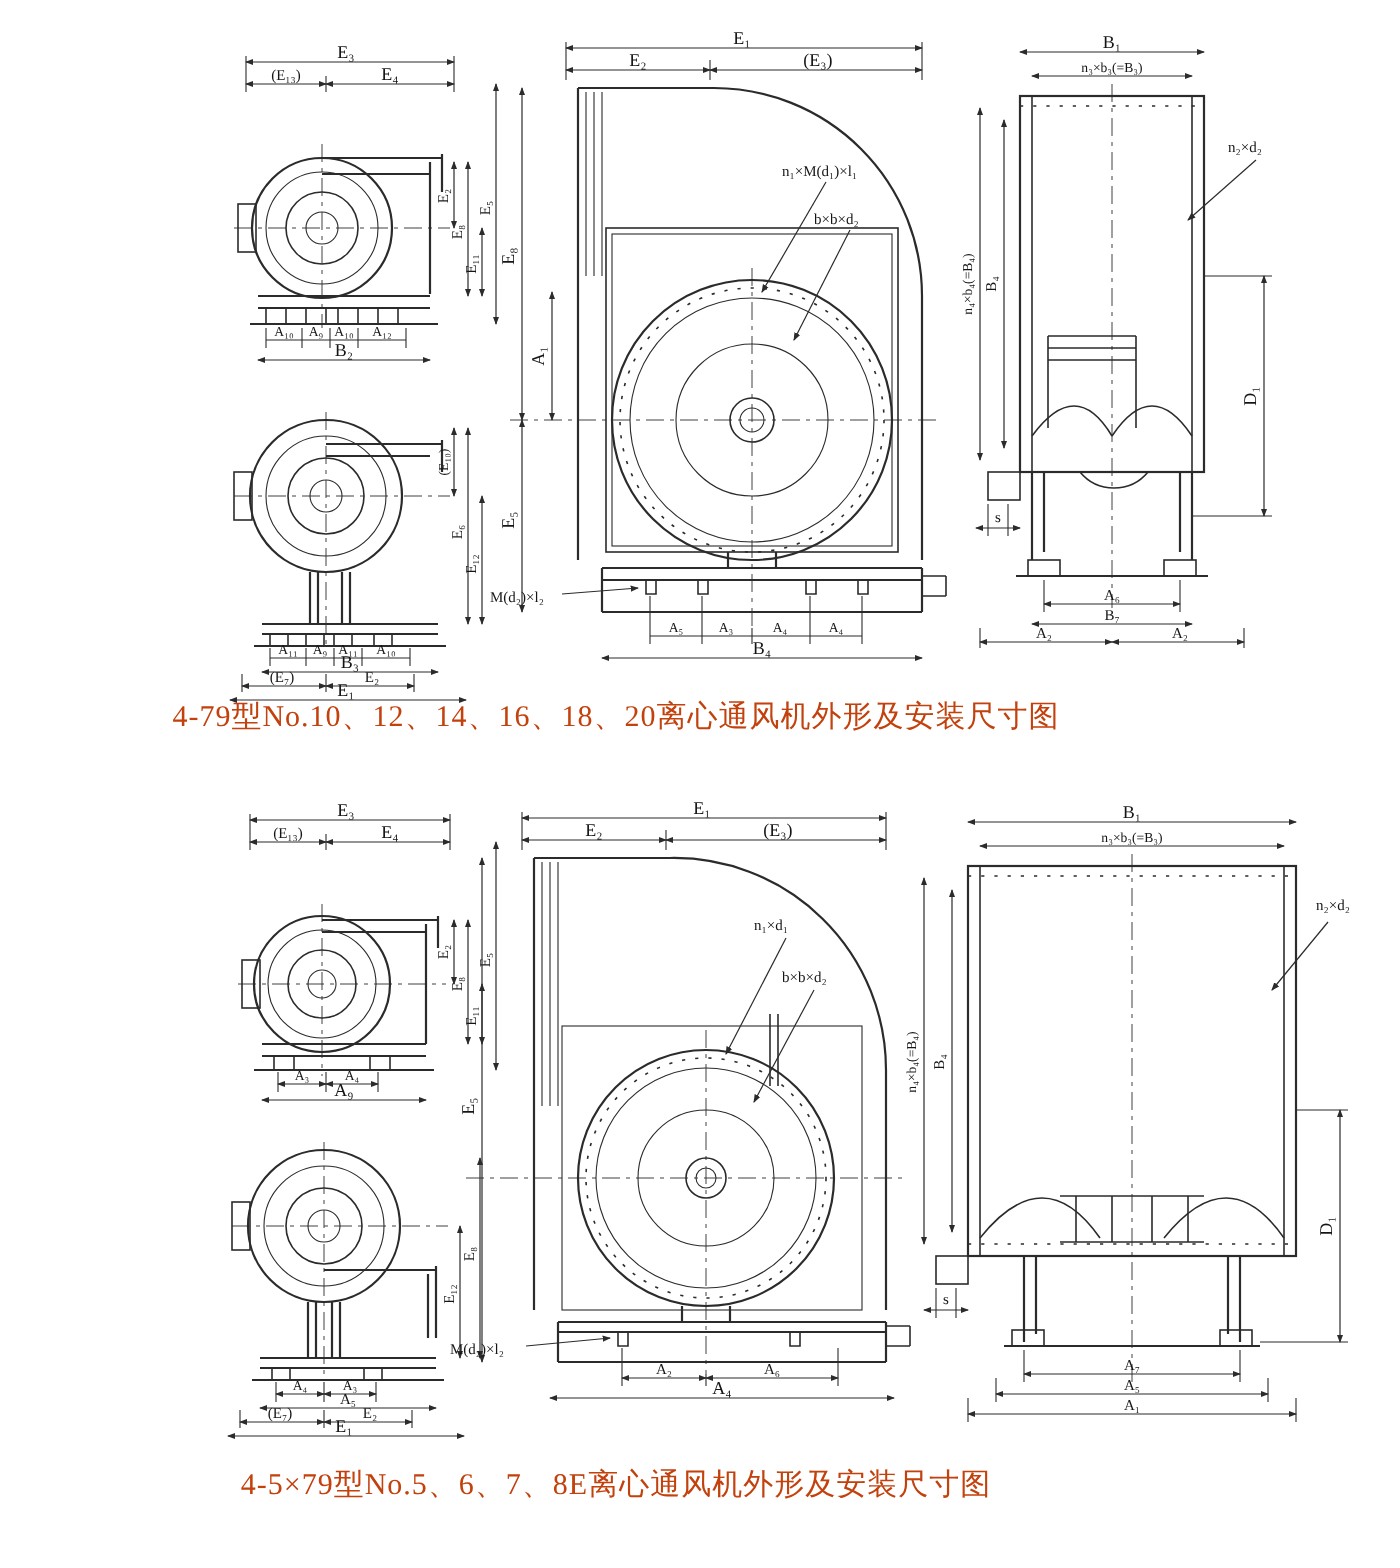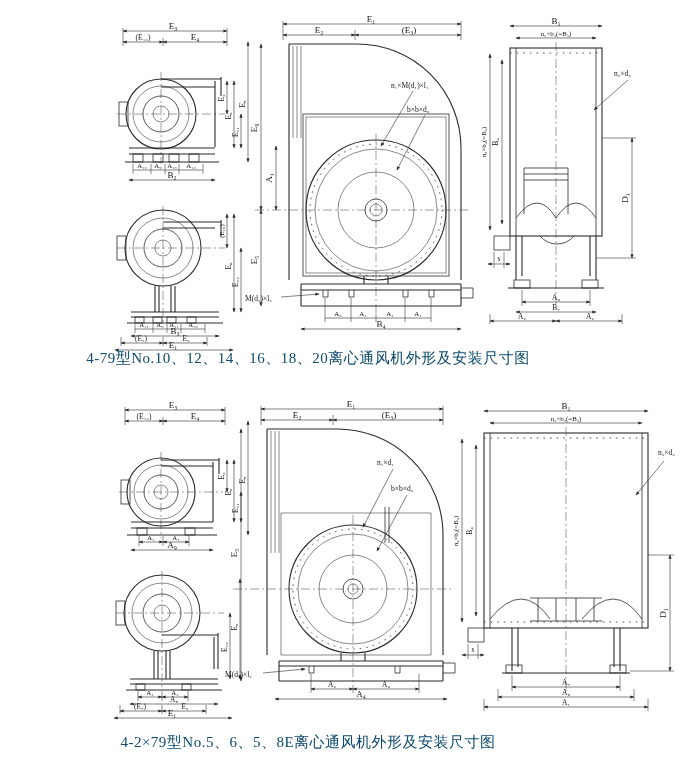--- a/index.html
+++ b/index.html
@@ -10,21 +10,21 @@
   .med{fill:none;stroke:#2b2b2b;stroke-width:0.8;}
   .thin{fill:none;stroke:#2b2b2b;stroke-width:0.55;}
   .dim{fill:none;stroke:#2b2b2b;stroke-width:0.6;}
   .cl{fill:none;stroke:#2b2b2b;stroke-width:0.45;stroke-dasharray:9 3 2 3;}
   .tick{fill:none;stroke:#2b2b2b;stroke-width:0.8;stroke-dasharray:1.6 5;}
   text{font-family:"Liberation Serif",serif;fill:#151515;}
   .lbl{font-size:9px;}
   .lbl7{font-size:7.5px;}
   .lbl6{font-size:6.8px;}
   .caption{position:absolute;left:0;width:616px;text-align:center;font-size:15px;
-           letter-spacing:0.5px;color:#0c4a6e;}
+           letter-spacing:0.5px;color:#c2410c;}
 </style>
 </head>
 <body>
 
 <div class="canvas">
 
   <svg style="left:103px;top:24px" width="150" height="162" viewBox="0 0 150 162">
     <defs>
         <marker id="m1" viewBox="0 0 8 8" refX="7" refY="4" markerWidth="7" markerHeight="7" orient="auto-start-reverse">
           <path d="M0,1L8,4L0,7z" fill="#2b2b2b"></path>
@@ -451,15 +451,15 @@
         <line class="thin" x1="182" y1="286" x2="182" y2="298"></line>
       <line class="dim" x1="46" y1="294" x2="182" y2="294" marker-start="url(#m8)" marker-end="url(#m8)"></line>
       <text class="lbl7" x="114" y="292" text-anchor="middle">A₅</text>
       <line class="thin" x1="32" y1="296" x2="32" y2="308"></line>
         <line class="thin" x1="196" y1="296" x2="196" y2="308"></line>
       <line class="dim" x1="32" y1="304" x2="196" y2="304" marker-start="url(#m8)" marker-end="url(#m8)"></line>
       <text class="lbl7" x="114" y="302" text-anchor="middle">A₁</text>
     </g>
   </svg>
 
-  <div class="caption" style="top:733px">4-2×79型No.5、6、5、8E离心通风机外形及安装尺寸图</div>
+  <div class="caption" style="top:733px">4-5×79型No.5、6、7、8E离心通风机外形及安装尺寸图</div>
 
 </div>
 
 </body></html>

